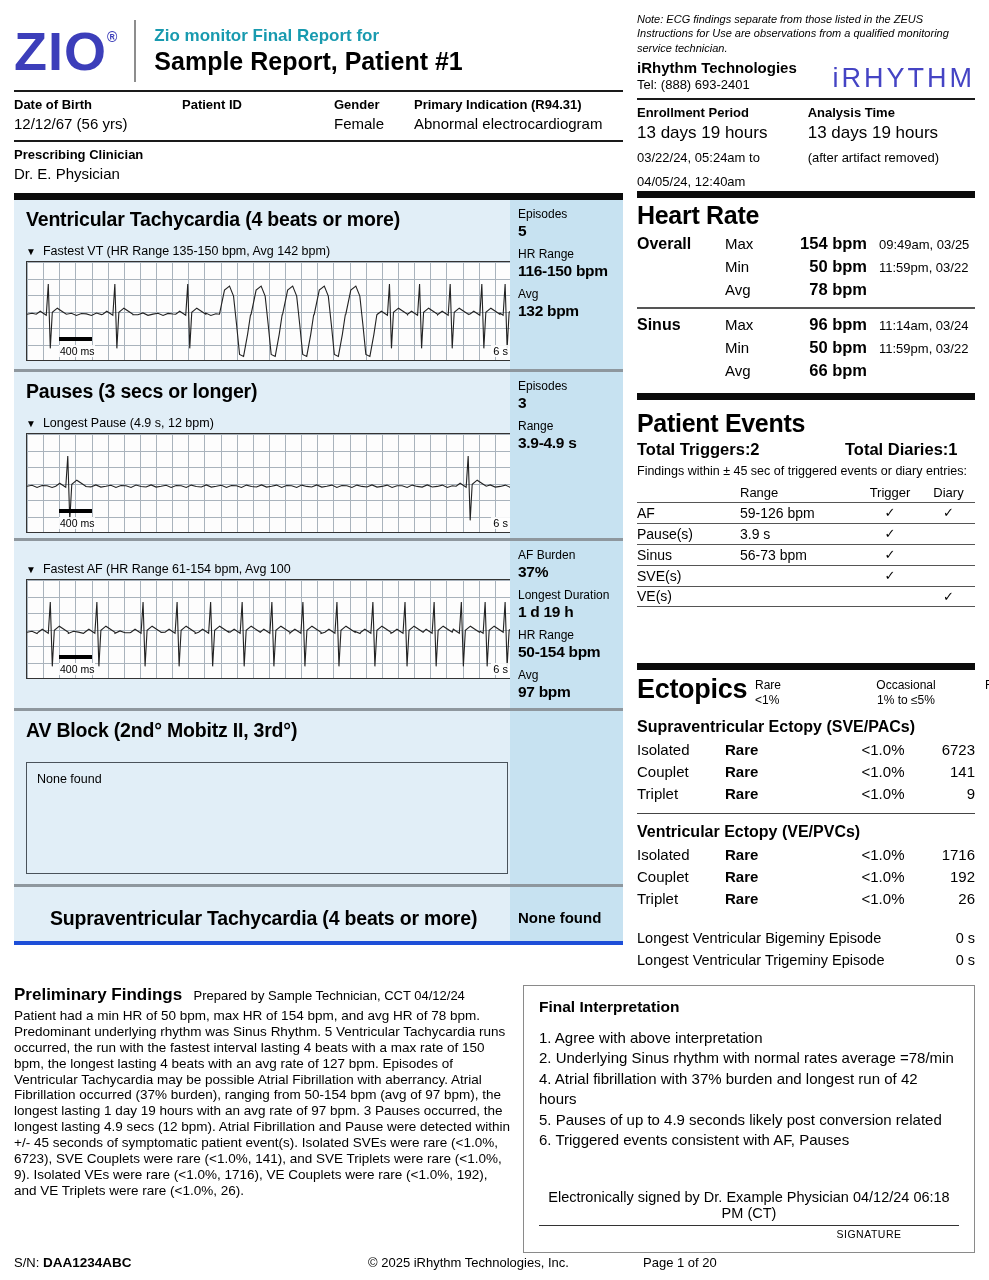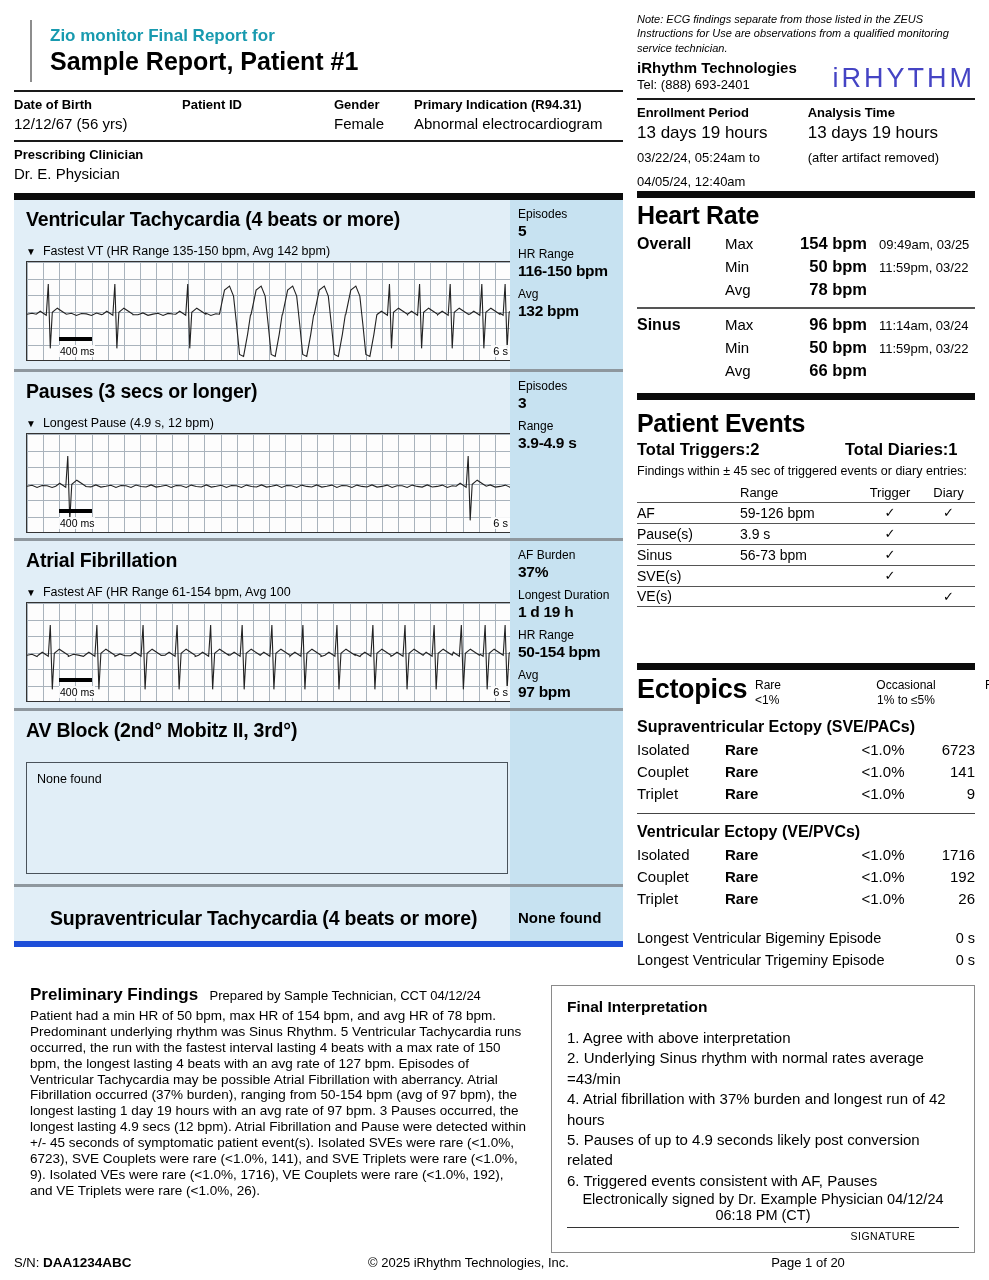--- a/index.html
+++ b/index.html
@@ -31,21 +31,21 @@
   .p-row2 { display:grid; grid-template-columns: 168px 1fr; padding: 5px 0 9px; }
   .field .lab { font-weight: bold; font-size: 13px; }
   .field .val { font-size: 15px; margin-top: 3px; }
   .r-info { display:grid; grid-template-columns: 1.02fr 1fr; padding-top: 5px; }
   .r-info .lab { font-weight:bold; font-size: 13px; }
   .r-info .big { font-size: 17px; margin-top: 3px; }
   .r-info .small { font-size: 13px; margin-top: 7px; }
   .r-info .small2 { font-size: 13px; margin-top: 9px; }
 
   
-  .l-sections { border-top: 7px solid #0b0b0b; border-bottom: 6px solid #1d4ed8; margin-top: 2px; }
+  .l-sections { border-top: 7px solid #0b0b0b; border-bottom: 4px solid #1d4ed8; margin-top: 2px; }
   .section { position: relative; background:#e1eef7; padding: 8px 113px 0 12px; }
   .section + .section { border-top: 3px solid #8e979e; }
   .sec-title { font-size: 19.5px; font-weight: bold; letter-spacing: -0.2px; }
   .stat-panel { position:absolute; top:0; right:0; bottom:0; width:113px; background:#c7e2f1; padding: 7px 6px 0 8px; }
   .stat .lab { font-size: 12px; }
   .stat .val { font-size: 15.5px; font-weight: bold; margin: 1px 0 7px; letter-spacing:-0.3px; }
   .s-vt, .s-pause { height: 169px; }
   .s-af { height: 170px; }
   .s-av { height: 176px; }
   .s-svt { height: 57px; display:flex; align-items:center;padding-left:36px; }
@@ -97,46 +97,47 @@
   .ect h3 { font-size: 16px; margin: 9px 0 2px; font-weight: bold; }
   .ect-row { display:grid; grid-template-columns: 88px 102px 112px 1fr; font-size: 15px; margin: 5px 0; }
   .ect-class { font-weight: bold; }
   .ect-pct { text-align: center; }
   .ect-count { text-align: right; }
   .ect-divider { border-top: 1.5px solid #444; margin: 11px 0 2px; }
   .ect-eps { margin-top: 23px; }
   .ect-ep { display:flex; justify-content: space-between; font-size: 14.5px; margin: 6px 0; }
 
   
-  .bottom { display:grid; grid-template-columns: 497px 1fr; column-gap: 24px; margin-top: 11px; margin-left: 16px; }
+  .bottom { display:grid; grid-template-columns: 497px 1fr; column-gap: 12px; margin-top: 11px; }
   .prelim .head-line { margin-bottom: 3px; }
   .prelim .ttl { font-size: 17px; font-weight: bold; }
   .prelim .prepared { font-size: 13px; margin-left: 7px; }
   .prelim p { font-size: 13.5px; line-height: 1.175; margin: 2px 0 0; }
   .interp { border: 1.5px solid #8a8a8a; padding: 11px 15px 12px; display:flex; flex-direction: column; height: 268px; }
   .interp h3 { font-size: 15.5px; margin: 1px 0 12px; }
   .interp .item { font-size: 15px; line-height: 1.36; }
   .sig { margin-top: auto; }
   .sig-text { font-size: 14.5px; text-align: center; border-bottom: 1.5px solid #333; padding-bottom: 4px; }
   .sig-label { font-size: 10.5px; letter-spacing: .5px; margin-top: 2px; text-align: center; padding-left: 240px; }
 
   .footer { position:absolute; left: 14px; right: 16px; bottom: 10px; display:flex; align-items:center; font-size: 13px; gap: 24px; }
   .footer .sn { width: 330px; }
   .footer .sn b { font-size: 13.5px; }
   .footer .copy { flex: 1; text-align: left; }
-  .footer .pg { width: 330px; text-align: center; }
+  .footer .pg { width: 330px; text-align: left; }
 </style>
 </head>
 <body>
 
 <div class="page">
   <div class="cols">
 
     <div>
       <div class="l-head">
+        <div class="zio"><span>ZIO</span><sup>®</sup></div>
         <div class="vdiv"></div>
         <div class="titles">
           <div class="sub">Zio monitor Final Report for</div>
           <h1>Sample Report, Patient #1</h1>
         </div>
       </div>
 
       <div class="p-row1">
         <div class="field">
           <div class="lab">Date of Birth</div>
@@ -218,21 +219,20 @@
               <div class="val">3</div>
             </div>
             <div class="stat">
               <div class="lab">Range</div>
               <div class="val">3.9-4.9 s</div>
             </div>
           </div>
         </div>
 
         <div class="section s-af">
-          <div class="sec-title">Atrial Fibrillation</div>
           <div class="strip-label">
             <span class="tri">▼</span>
             <span>Fastest AF (HR Range 61-154 bpm, Avg 100</span>
           </div>
           <div class="strip">
             <svg viewBox="0 0 484 100">
                 <path d="M0.0 52.0L0.0 52.0L5.0 51.0L10.0 53.3L11.2 52.0L15.2 49.0L18.2 51.0L21.2 53.0L23.2 22.0L25.2 86.0L27.2 50.0L32.2 46.0L38.2 50.0L41.2 52.0L41.2 53.3L46.2 51.1L51.2 51.9L56.2 53.1L57.6 52.0L61.6 49.0L64.6 51.0L67.6 53.0L69.6 22.0L71.6 86.0L73.6 50.0L78.6 46.0L84.6 50.0L87.6 52.0L87.6 53.1L92.6 50.7L97.6 52.5L102.6 52.5L103.6 52.0L107.6 49.0L110.6 51.0L113.6 53.0L115.6 22.0L117.6 86.0L119.6 50.0L124.6 46.0L130.6 50.0L133.6 52.0L133.6 52.1L137.5 52.0L141.5 49.0L144.5 51.0L147.5 53.0L149.5 22.0L151.5 86.0L153.5 50.0L158.5 46.0L164.5 50.0L167.5 52.0L167.5 53.2L170.9 52.0L174.9 49.0L177.9 51.0L180.9 53.0L182.9 22.0L184.9 86.0L186.9 50.0L191.9 46.0L197.9 50.0L200.9 52.0L200.9 51.4L202.3 52.0L206.3 49.0L209.3 51.0L212.3 53.0L214.3 22.0L216.3 86.0L218.3 50.0L223.3 46.0L229.3 50.0L232.3 52.0L235.9 49.0L238.9 51.0L241.9 53.0L243.9 22.0L245.9 86.0L247.9 50.0L252.9 46.0L258.9 50.0L261.9 52.0L261.9 53.1L262.8 52.0L266.8 49.0L269.8 51.0L272.8 53.0L274.8 22.0L276.8 86.0L278.8 50.0L283.8 46.0L289.8 50.0L292.8 52.0L292.8 53.3L296.7 52.0L300.7 49.0L303.7 51.0L306.7 53.0L308.7 22.0L310.7 86.0L312.7 50.0L317.7 46.0L323.7 50.0L326.7 52.0L326.7 51.2L331.7 53.3L332.5 52.0L336.5 49.0L339.5 51.0L342.5 53.0L344.5 22.0L346.5 86.0L348.5 50.0L353.5 46.0L359.5 50.0L362.5 52.0L362.5 53.1L364.5 52.0L368.5 49.0L371.5 51.0L374.5 53.0L376.5 22.0L378.5 86.0L380.5 50.0L385.5 46.0L391.5 50.0L394.5 52.0L397.5 49.0L400.5 51.0L403.5 53.0L405.5 22.0L407.5 86.0L409.5 50.0L414.5 46.0L420.5 50.0L423.5 52.0L424.6 49.0L427.6 51.0L430.6 53.0L432.6 22.0L434.6 86.0L436.6 50.0L441.6 46.0L447.6 50.0L450.6 52.0L451.3 51.0L454.3 53.0L456.3 22.0L458.3 86.0L460.3 50.0L465.3 46.0L471.3 50.0L474.3 52.0L476.2 22.0L478.2 86.0L480.2 50.0L485.2 46.0L491.2 50.0L494.2 52.0" fill="none" stroke="#222" stroke-width="1.1"></path>
               </svg>
             <div class="scale">
               <div class="scale-bar"></div>
@@ -462,21 +462,21 @@
     <div class="prelim">
       <div class="head-line">
         <span class="ttl">Preliminary Findings</span>
         <span class="prepared">Prepared by Sample Technician, CCT 04/12/24</span>
       </div>
       <p>Patient had a min HR of 50 bpm, max HR of 154 bpm, and avg HR of 78 bpm.  Predominant underlying rhythm was Sinus Rhythm. 5 Ventricular Tachycardia runs occurred, the run with the fastest interval lasting 4 beats with a max rate of 150 bpm, the longest lasting 4 beats with an avg rate of 127 bpm. Episodes of Ventricular Tachycardia may be possible Atrial Fibrillation with aberrancy. Atrial Fibrillation occurred (37% burden), ranging from 50-154 bpm (avg of 97 bpm), the longest lasting 1 day 19 hours with an avg rate of 97 bpm. 3 Pauses occurred, the longest lasting 4.9 secs (12 bpm). Atrial Fibrillation and Pause were detected within +/- 45 seconds of symptomatic patient event(s). Isolated SVEs were rare (&lt;1.0%, 6723), SVE Couplets were rare (&lt;1.0%, 141), and SVE Triplets were rare (&lt;1.0%, 9). Isolated VEs were rare (&lt;1.0%, 1716), VE Couplets were rare (&lt;1.0%, 192), and VE Triplets were rare (&lt;1.0%, 26).</p>
     </div>
     <div class="interp">
       <h3>Final Interpretation</h3>
       <div class="item">1. Agree with above interpretation</div>
-      <div class="item">2. Underlying Sinus rhythm with normal rates average =43/min</div>
+      <div class="item">2. Underlying Sinus rhythm with normal rates average =78/min</div>
       <div class="item">4. Atrial fibrillation with 37% burden and longest run of 42 hours</div>
       <div class="item">5. Pauses of up to 4.9 seconds likely post conversion related</div>
       <div class="item">6. Triggered events consistent with AF, Pauses</div>
       <div class="sig">
         <div class="sig-text">Electronically signed by Dr. Example Physician 04/12/24 06:18 PM (CT)</div>
         <div class="sig-label">SIGNATURE</div>
       </div>
     </div>
   </div>
 

